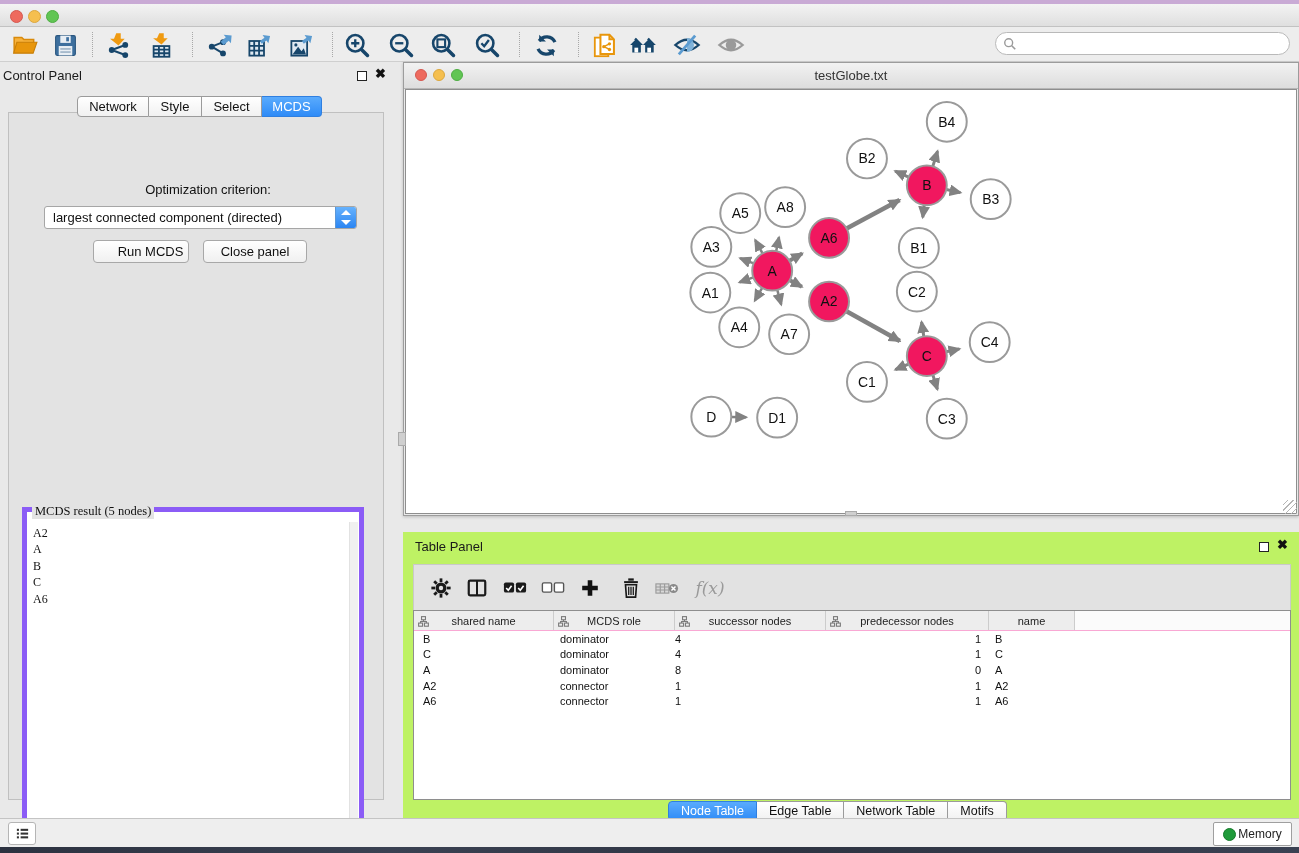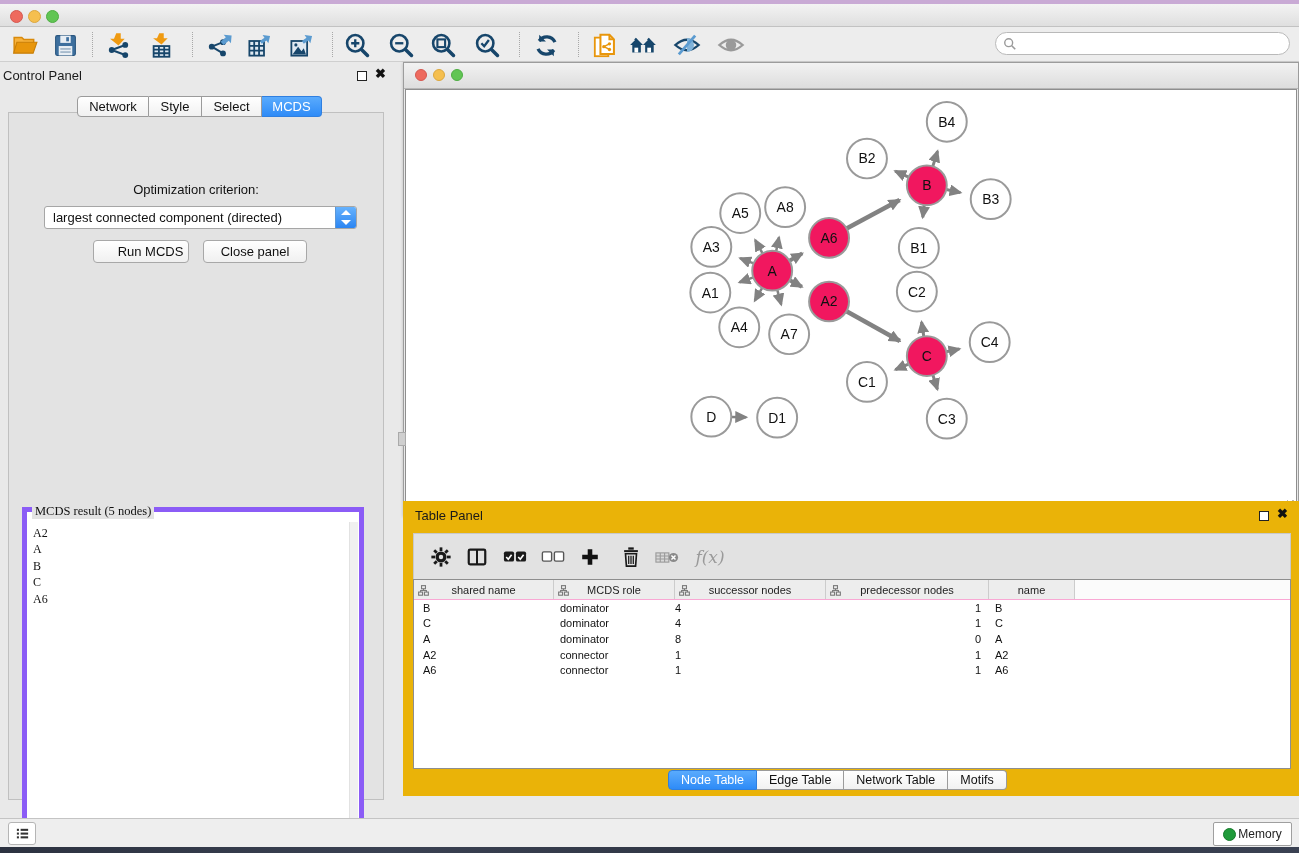--- a/index.html
+++ b/index.html
@@ -38,21 +38,21 @@
   .wicon-float { position:absolute; top:9px; width:10px; height:10px; border:1.5px solid #222; background:#fff; }
   .wicon-close { position:absolute; top:4px; font-size:13px; font-weight:bold; color:#111; }
   .cp-tabs { position:absolute; left:77px; top:34px; height:21px; display:flex; z-index:2; }
   .seg { height:21px; border:1px solid #9b9b9b; border-left:none; background:linear-gradient(#ffffff,#f1f1f1);
     font-size:13px; color:#111; display:flex; align-items:center; justify-content:center; }
   .seg:first-child { border-left:1px solid #9b9b9b; border-radius:4px 0 0 4px; }
   .seg:last-child { border-radius:0 4px 4px 0; }
   .seg.active { background:linear-gradient(#5aabfd,#2e8bf7); border-color:#2f7fe0; color:#fff; }
   .cp-body { position:absolute; left:8px; top:50px; width:376px; height:688px;
     background:#e3e3e3; border:1px solid #c0c0c0; }
-  .opt-label { position:absolute; left:0; width:100%; top:69px; text-align:center; font-size:13px; color:#111; }
+  .opt-label { position:absolute; left:12px; width:100%; top:69px; text-align:center; font-size:13px; color:#111; }
   .dropdown { position:absolute; left:35px; top:93px; width:313px; height:23px; background:#fff;
     border:1px solid #a6a6a6; border-radius:3px; }
   .dropdown .val { position:absolute; left:8px; top:3px; font-size:13px; color:#111; white-space:nowrap; }
   .dropdown .stepper { position:absolute; right:0; top:0; width:21px; height:21px;
     background:linear-gradient(#66b2fd,#2b85f2); border-radius:0 2px 2px 0; border-left:1px solid #5a97d8; }
   .chev { position:absolute; left:5px; width:0; height:0; border-left:5px solid transparent; border-right:5px solid transparent; }
   .chev.up { top:3px; border-bottom:5px solid #fff; }
   .chev.down { bottom:3px; border-top:5px solid #fff; }
   .cpbtn { position:absolute; top:127px; height:23px; background:linear-gradient(#ffffff,#f0f0f0);
     border:1px solid #a8a8a8; border-radius:4px; font-size:13px; color:#111;
@@ -77,21 +77,21 @@
   .ntl.green { left:47px; background:#61c554; border:1px solid #4eae43; }
   .net-title { position:absolute; left:0; right:0; top:5px; text-align:center; font-size:13px; color:#333; }
   .net-canvas { position:absolute; left:1px; right:1px; top:26px; bottom:1px; background:#fff; border:1px solid #8e8e8e; }
   .net-canvas svg { position:absolute; left:0; top:0; width:100%; height:100%; }
   .net-grip { position:absolute; right:1px; bottom:1px; width:14px; height:14px;
     background:repeating-linear-gradient(135deg, transparent 0 3px, #b5b5b5 3px 4px); }
   .vthumb { position:absolute; left:398px; top:432px; width:8px; height:14px; background:#cfcfcf; border:1px solid #aaa; }
   .hthumb { position:absolute; left:845px; top:511px; width:12px; height:5px; background:#cfcfcf; border:1px solid #aaa; }
 
   
-  .table-panel { position:absolute; left:403px; top:501px; width:896px; height:295px; background:#eab308; }
+  .table-panel { position:absolute; left:403px; top:532px; width:896px; height:295px; background:#bef264; }
   .tp-toolbar { position:absolute; left:10px; top:32px; width:878px; height:46px;
     background:#e2e2e2; border:1px solid #c9c9c9; border-bottom:none; }
   .tp-ic { position:absolute; top:10px; width:26px; height:26px; display:flex; align-items:center; justify-content:center; }
   .fx-label { font-family:"DejaVu Serif", serif; font-style:italic; font-size:17px; color:#9a9a9a; }
   .tp-table { position:absolute; left:10px; top:78px; width:878px; height:190px; background:#fff; border:1px solid #8e8e8e; }
   .thead { display:flex; height:20px; border-bottom:1px solid #f9a8d4; }
   .hcell { position:relative; background:#ededed; border-right:1px solid #cccccc; font-size:11px; color:#222;
     display:flex; align-items:center; justify-content:center; }
   .hcell svg { position:absolute; left:4px; top:5px; }
   .hfill { flex:1; background:#fbfbfb; }
@@ -311,20 +311,21 @@
       <div class="mcds-scroll"></div>
     </div>
   </div>
 </div>
 
 <div class="net-window">
   <div class="net-titlebar">
     <span class="ntl red"></span>
     <span class="ntl yellow"></span>
     <span class="ntl green"></span>
+    <div class="net-title">testGlobe.txt</div>
   </div>
   <div class="net-canvas">
     <svg id="graph-svg" viewBox="0 0 892 426" preserveAspectRatio="none">
       <defs>
         <marker id="arrow" markerUnits="userSpaceOnUse" markerWidth="14" markerHeight="12" refX="11" refY="6" orient="auto">
           <path d="M0,0 L13,6 L0,12 Z" fill="#828282"></path>
         </marker>
       </defs>
     <line x1="357.3384531417733" y1="164.48844631946412" x2="349.9753976302514" y2="151.14290820483063" stroke="#828282" stroke-width="2.5" marker-end="url(#arrow)"></line>
         <line x1="370.9811984858021" y1="162.40025360835892" x2="373.8291423470068" y2="148.37960690704367" stroke="#828282" stroke-width="2.5" marker-end="url(#arrow)"></line>

